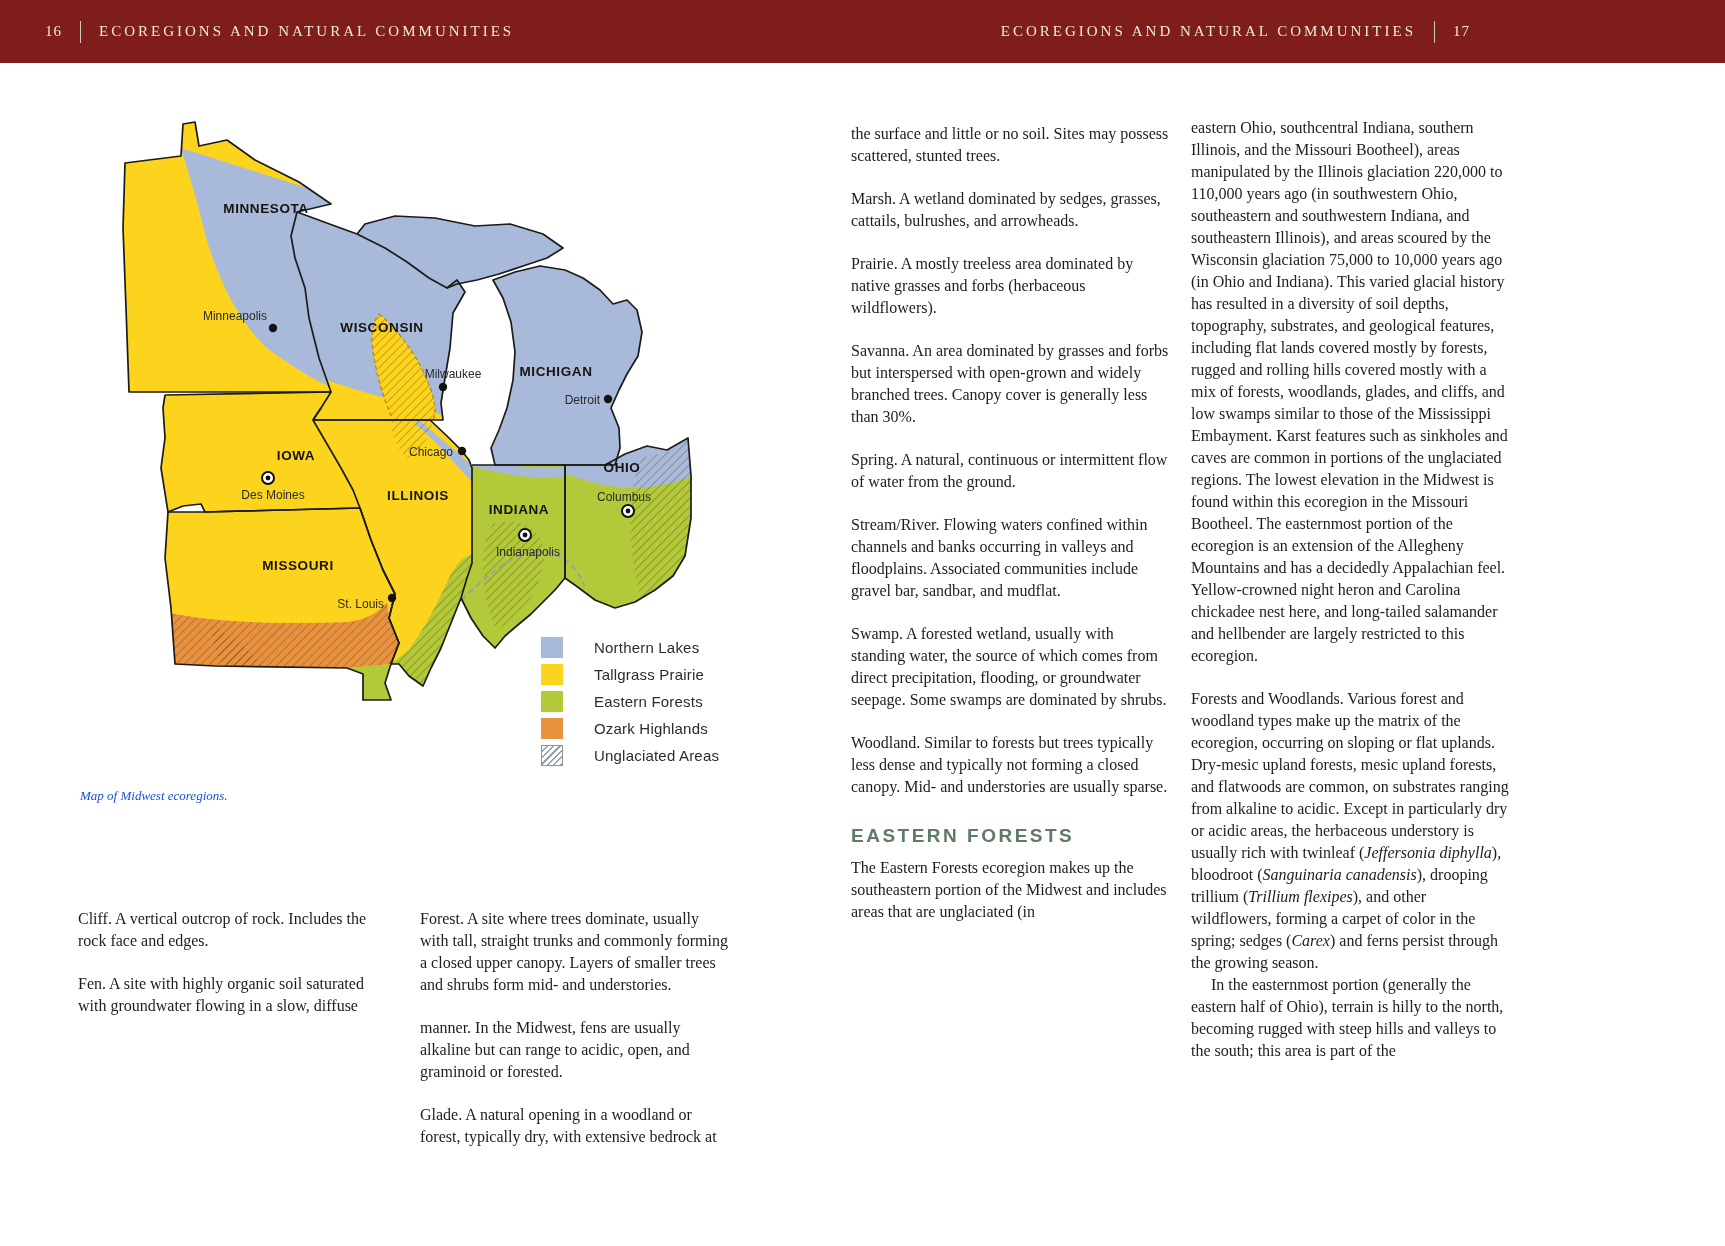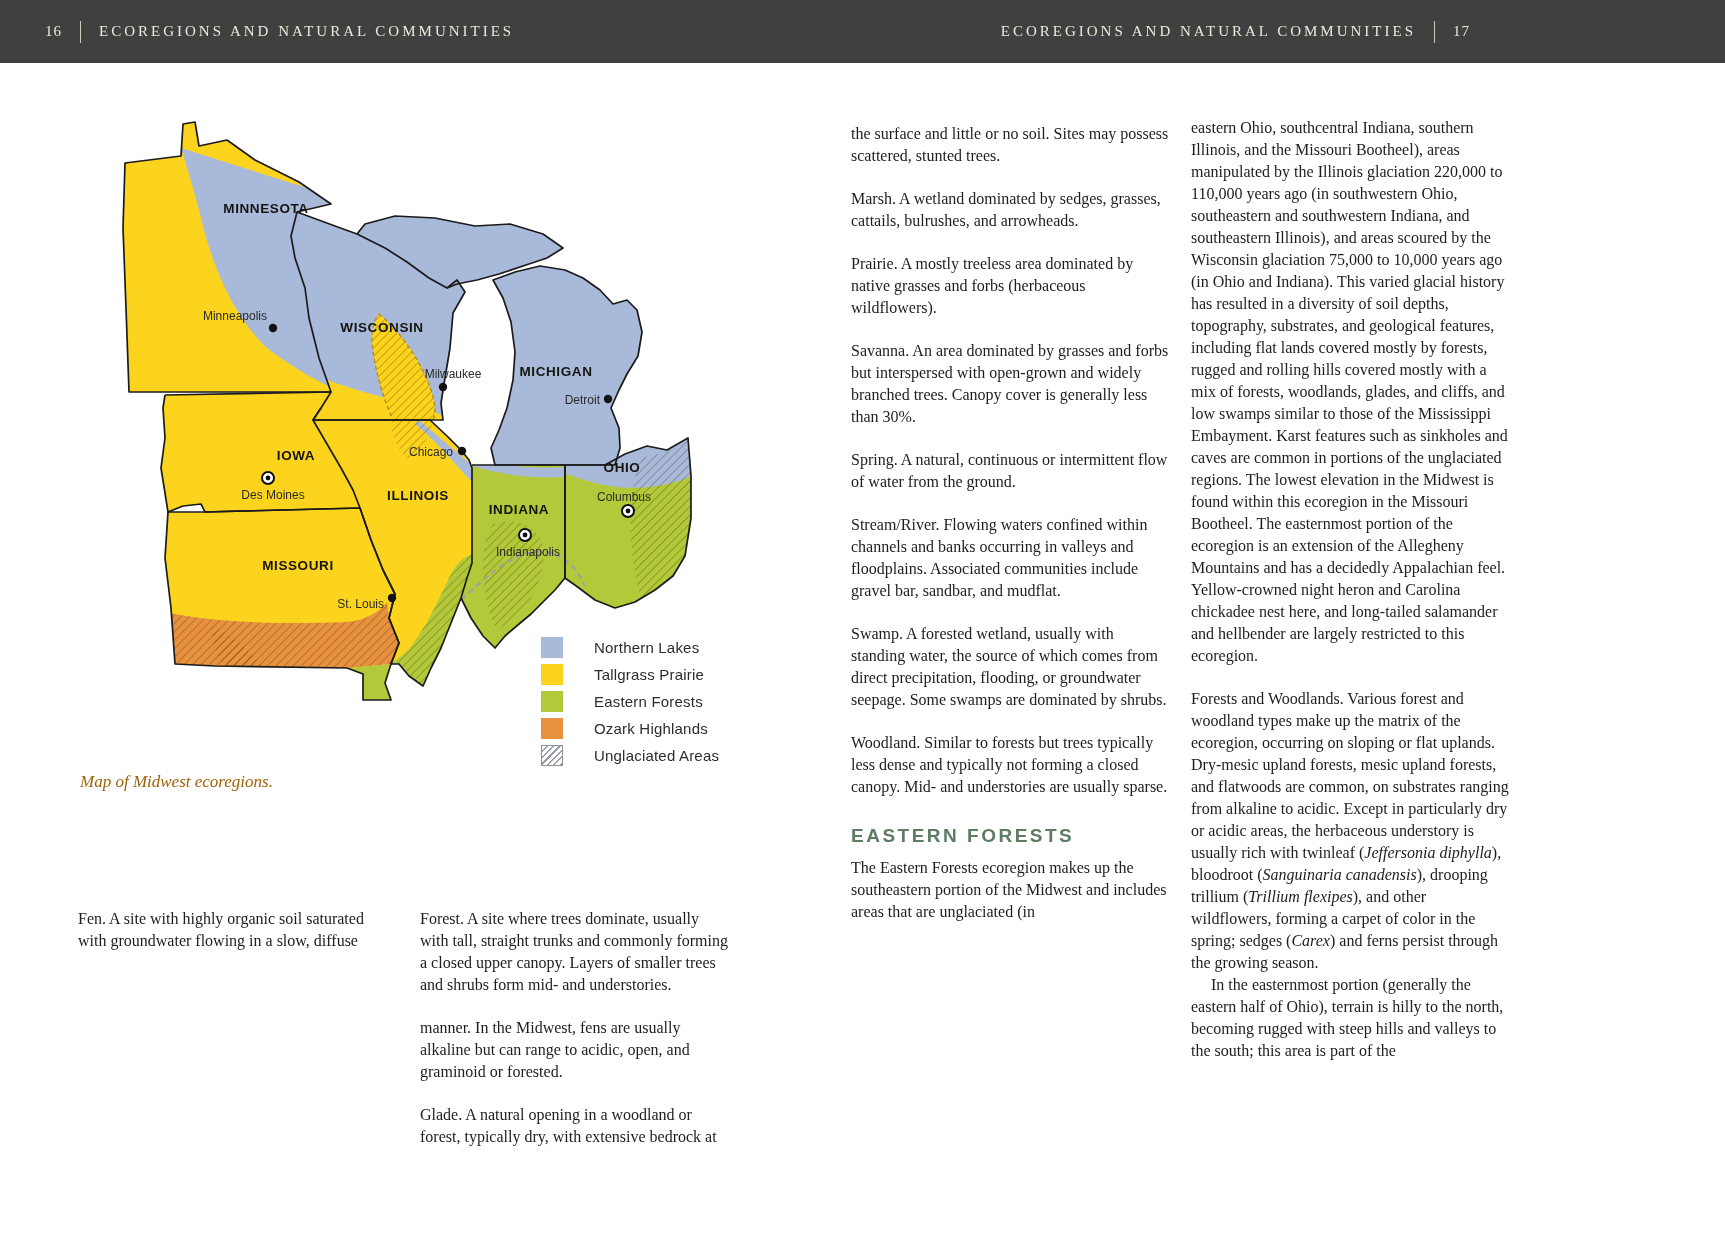--- a/index.html
+++ b/index.html
@@ -1,21 +1,21 @@
 <!DOCTYPE html>
 <html><head>
 <meta charset="utf-8">
 <style>
   html,body{margin:0;padding:0;}
   body{
     width:1725px;height:1246px;position:relative;background:#ffffff;
     font-family:"Liberation Serif",serif;color:#1f1d1b;overflow:hidden;
   }
   
-  .band{position:absolute;top:0;left:0;width:1725px;height:63px;background:#404040;}
+  .band{position:absolute;top:0;left:0;width:1725px;height:63px;background:#7f1d1d;}
   .band .grp{position:absolute;top:0;height:63px;display:flex;align-items:center;
     color:#ece9da;font-family:"Liberation Serif",serif;font-size:15px;letter-spacing:3px;}
   .band .grp-l{left:45px;}
   .band .grp-r{right:255px;}
   .band .pgnum{letter-spacing:1px;}
   .band .bar{display:inline-block;width:1px;height:22px;background:#cfccbd;margin:0 18px;}
   
   .mapwrap{position:absolute;left:95px;top:108px;width:610px;height:650px;}
   svg text{font-family:"Liberation Sans",sans-serif;}
   .st-label{font-size:13.5px;font-weight:bold;letter-spacing:.6px;fill:#15140f;}
@@ -23,21 +23,21 @@
   .state{fill:none;stroke:#1b1b1b;stroke-width:1.7;stroke-linejoin:round;}
   
   .legend{position:absolute;left:541px;top:634px;}
   .leg-row{display:flex;align-items:center;height:27px;margin-bottom:0;}
   .leg-swatch{width:22px;height:21px;margin-right:11px;flex:0 0 22px;}
   .leg-swatch.hatched{
     background:repeating-linear-gradient(135deg,#ffffff 0 3px,#9aa0a8 3px 4.5px);
     border:1px solid #8e949c;box-sizing:border-box;}
   .leg-label{font-family:"Liberation Sans",sans-serif;font-size:15px;color:#2c2c2c;letter-spacing:.2px;margin-left:20px;}
   
-  .caption{position:absolute;left:80px;top:772px;font-style:italic;font-size:17px;color:#a16207;}
+  .caption{position:absolute;left:80px;top:788px;font-style:italic;font-size:13px;color:#1d4ed8;}
   
   .col{position:absolute;font-size:16px;line-height:22px;text-align:left;}
   .col p{margin:0 0 21px 0;}
   .col p.indent{ text-indent:20px;margin-top:-21px;}
   .col1{left:78px;top:908px;width:308px;}
   .col2{left:420px;top:908px;width:308px;}
   .col3{left:851px;top:103px;width:318px;margin-top:20px;}
   .col4{left:1191px;top:117px;width:318px;}
   .sec-head{
     font-family:"Liberation Sans",sans-serif;font-size:19px;font-weight:600;
@@ -202,20 +202,21 @@
   </div>
   <div class="leg-row">
     <div class="leg-swatch hatched"></div>
     <div class="leg-label">Unglaciated Areas</div>
   </div>
 </div>
 
 <div class="caption">Map of Midwest ecoregions.</div>
 
 <div class="col col1">
+  <p>Cliff. A vertical outcrop of rock. Includes the rock face and edges.</p>
   <p>Fen. A site with highly organic soil saturated with groundwater flowing in a slow, diffuse</p>
 </div>
 <div class="col col2">
   <p>Forest. A site where trees dominate, usually with tall, straight trunks and commonly forming a closed upper canopy. Layers of smaller trees and shrubs form mid- and understories.</p>
   <p>manner. In the Midwest, fens are usually alkaline but can range to acidic, open, and graminoid or forested.</p>
   <p>Glade. A natural opening in a woodland or forest, typically dry, with extensive bedrock at</p>
 </div>
 
 <div class="col col3">
   <p>the surface and little or no soil. Sites may possess scattered, stunted trees.</p>

